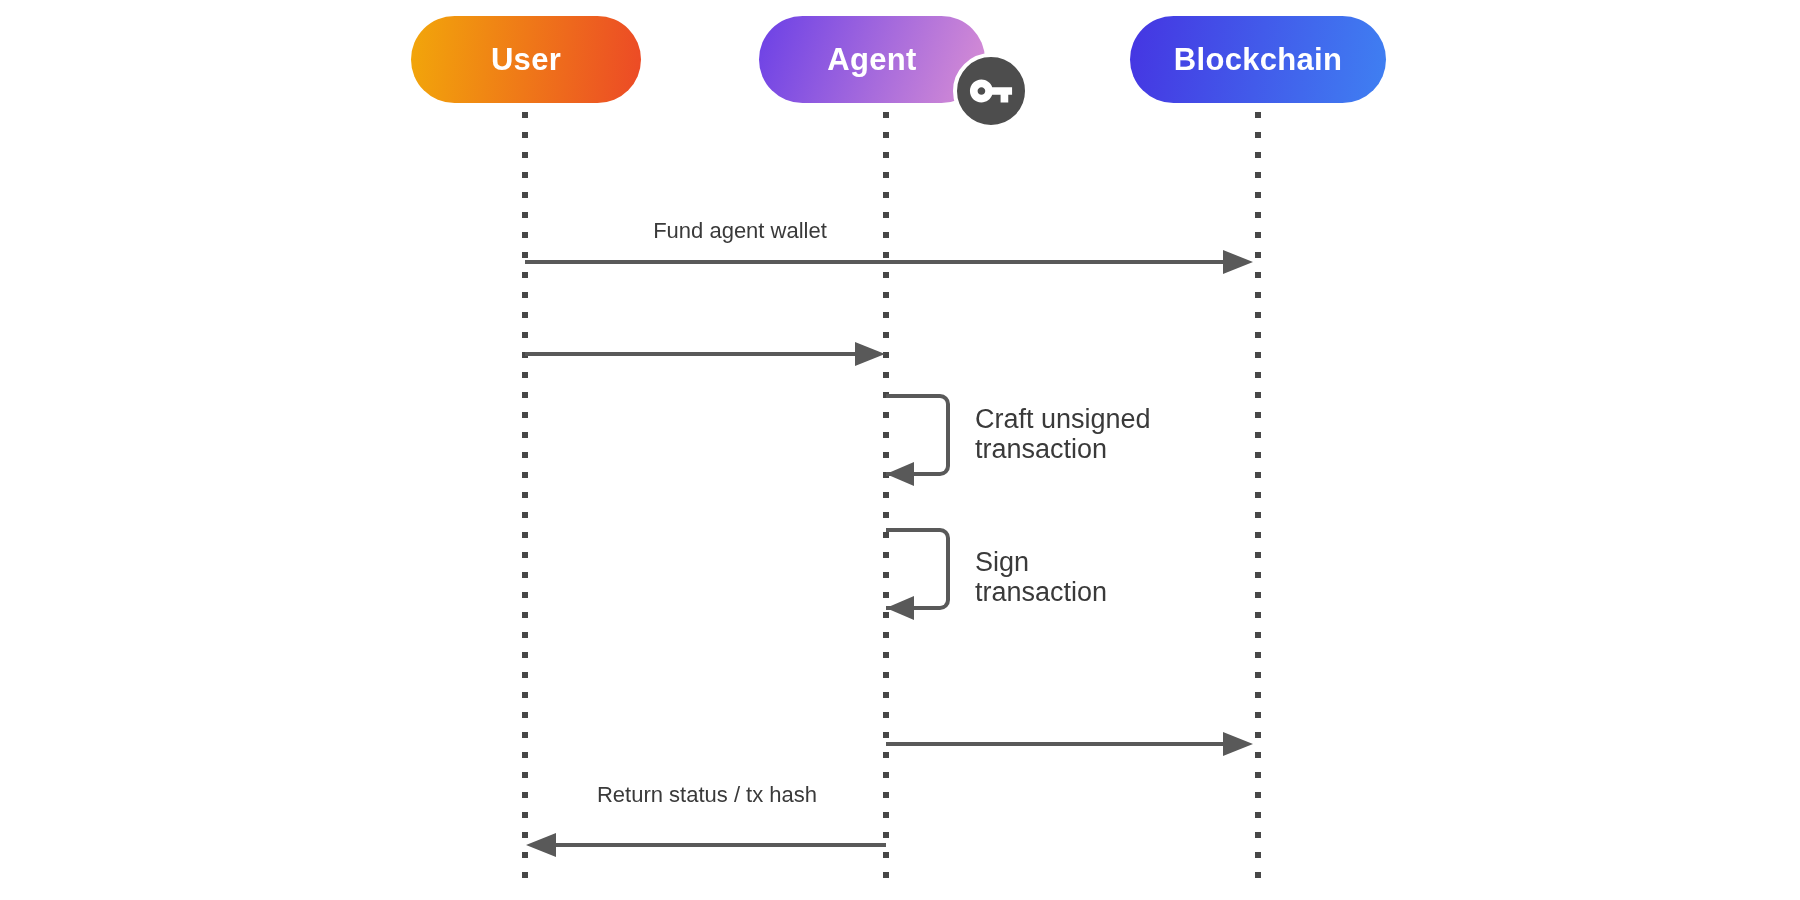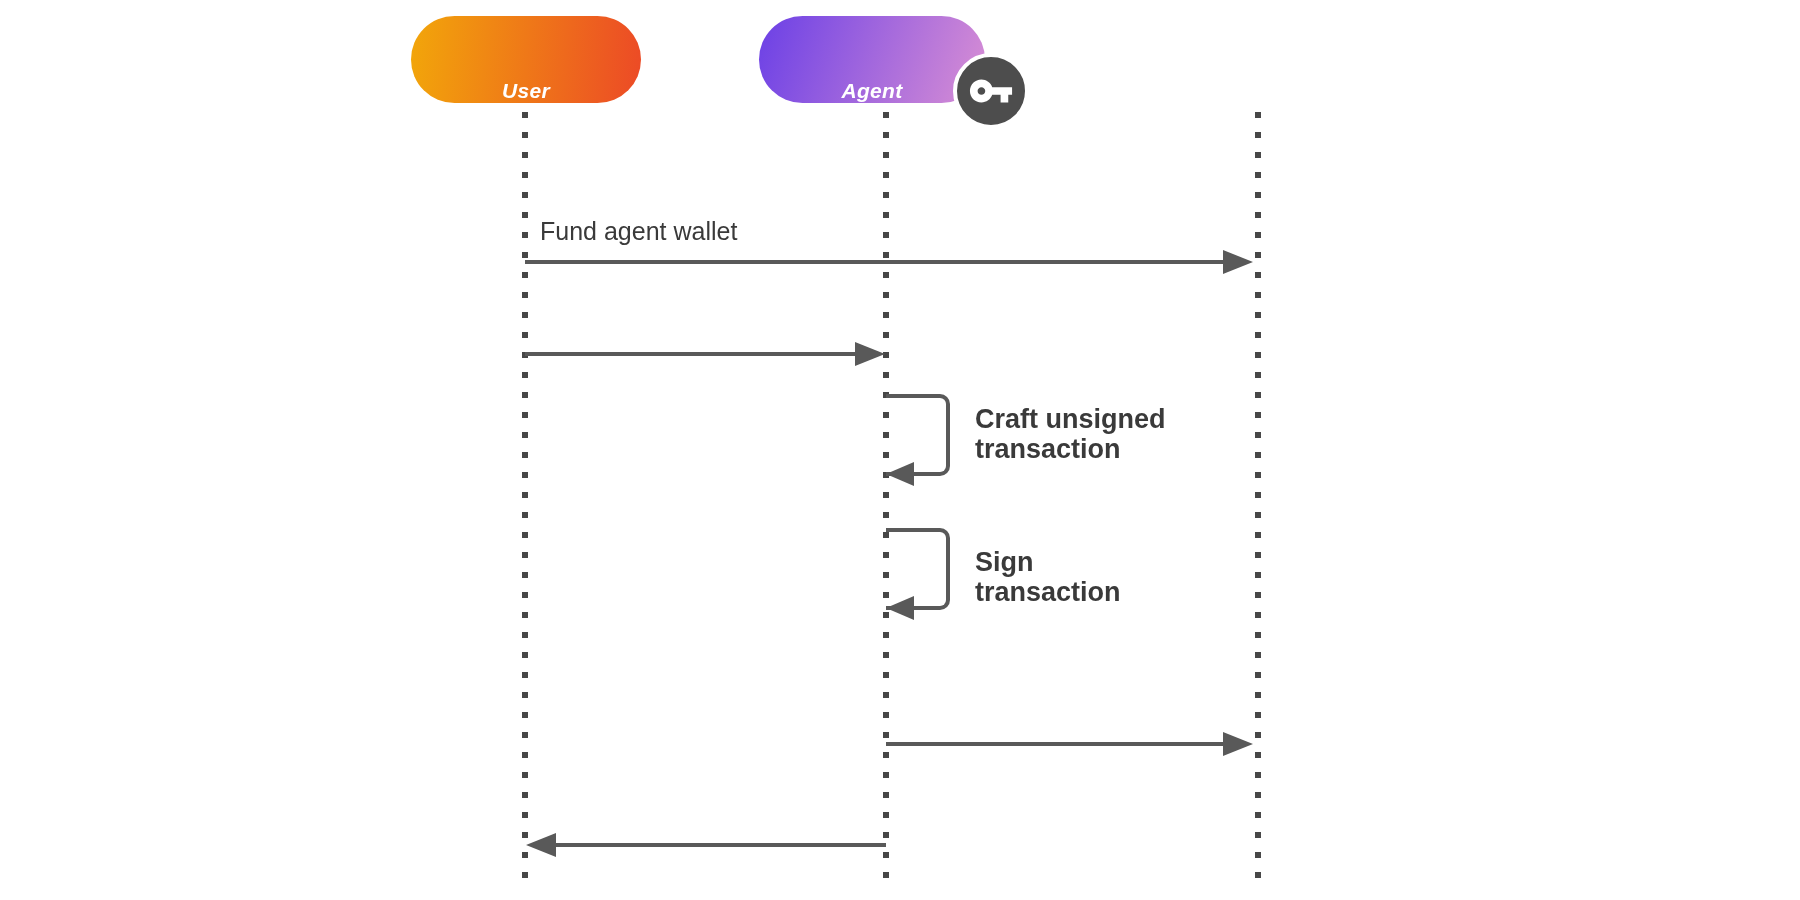--- a/index.html
+++ b/index.html
@@ -9,22 +9,22 @@
   
   .lifeline{
     position:absolute;top:112px;width:6px;height:776px;
     background-image:repeating-linear-gradient(to bottom,
       var(--dot) 0, var(--dot) 6px, transparent 6px, transparent 20px);
   }
 
   
   .pill{
     position:absolute;top:16px;height:87px;border-radius:44px;
-    display:flex;align-items:flex-end;justify-content:center;
-    color:var(--actor-text);font-size:21px;font-weight:bold;letter-spacing:.3px;font-style:italic;
+    display:flex;align-items:center;justify-content:center;
+    color:var(--actor-text);font-size:31px;font-weight:bold;letter-spacing:.3px;
   }
   .pill-user{left:411px;width:230px;}
   .pill-agent{left:759px;width:226px;}
   .pill-blockchain{left:1130px;width:256px;}
 
   
   .key-badge{
     position:absolute;left:953px;top:53px;width:76px;height:76px;
     box-sizing:border-box;border-radius:50%;
     background:var(--badge-bg);border:4px solid var(--badge-ring);
@@ -51,43 +51,46 @@
     border:4px solid var(--line);border-left:none;border-radius:0 10px 10px 0;
   }
   .loop-head{
     position:absolute;left:886px;width:0;height:0;
     border-top:12px solid transparent;border-bottom:12px solid transparent;
     border-right:28px solid var(--line);
   }
 
   
   .msg-label{
-    position:absolute;font-size:25px;line-height:34px;color:var(--text);
-    text-align:left;width:400px;white-space:nowrap;
+    position:absolute;font-size:22px;line-height:34px;color:var(--text);
+    text-align:center;width:400px;white-space:nowrap;
   }
   .loop-label{
     position:absolute;left:975px;font-size:27px;line-height:30px;
     color:var(--text);text-align:left;
   }
-  .loop-label span{display:block;font-weight:bold;}
+  .loop-label span{display:block;}
 </style>
 </head>
 <body style="background: rgb(255, 255, 255);">
 
 <div class="stage">
 
   <div class="lifeline" style="left:522px"></div>
   <div class="lifeline" style="left:883px"></div>
   <div class="lifeline" style="left:1255px"></div>
 
   <div class="pill pill-user" style="background: linear-gradient(95deg, rgb(242, 166, 10), rgb(236, 74, 38));">
     <span>User</span>
   </div>
   <div class="pill pill-agent" style="background: linear-gradient(110deg, rgb(107, 64, 230), rgb(217, 143, 212));">
     <span>Agent</span>
+  </div>
+  <div class="pill pill-blockchain" style="background: linear-gradient(100deg, rgb(69, 53, 226), rgb(63, 128, 242));">
+    <span>Blockchain</span>
   </div>
 
   <div class="key-badge">
     <svg viewBox="0 0 24 24" aria-hidden="true">
       <path d="M12.65 10C11.83 7.67 9.61 6 7 6c-3.31 0-6 2.69-6 6s2.69 6 6 6c2.61 0 4.83-1.67 5.65-4H17v4h4v-4h2v-4H12.65zM7 14c-1.1 0-2-.9-2-2s.9-2 2-2 2 .9 2 2-.9 2-2 2z"></path>
     </svg>
   </div>
 
   <div class="msg-label" style="left:540px;top:214px">Fund agent wallet</div>
   <div class="arrow right" style="left:525px;top:260px;width:698px"></div>
@@ -103,15 +106,16 @@
 
   <div class="loop" style="top:528px"></div>
   <div class="loop-head" style="top:596px"></div>
   <div class="loop-label" style="top:547px">
     <span>Sign</span>
     <span>transaction</span>
   </div>
 
   <div class="arrow right" style="left:886px;top:742px;width:337px"></div>
 
+  <div class="msg-label" style="left:507px;top:778px">Return status / tx hash</div>
   <div class="arrow left" style="left:556px;top:843px;width:330px"></div>
 
 </div>
 
 </body></html>

